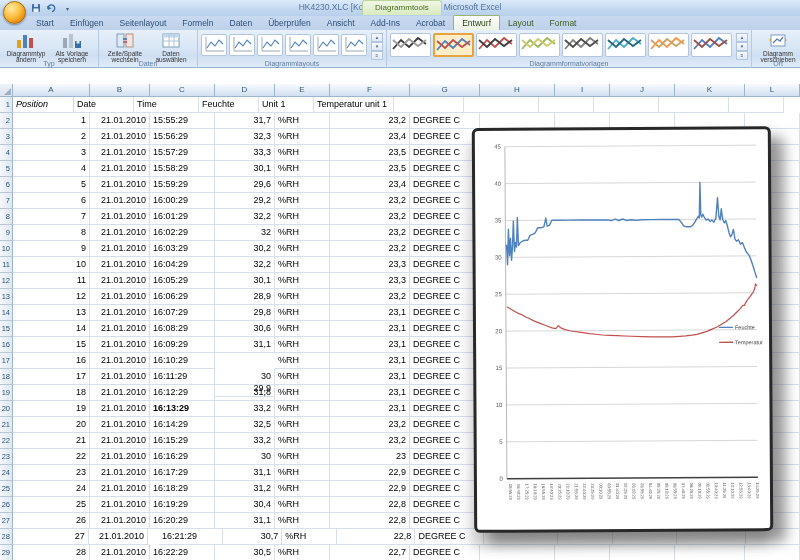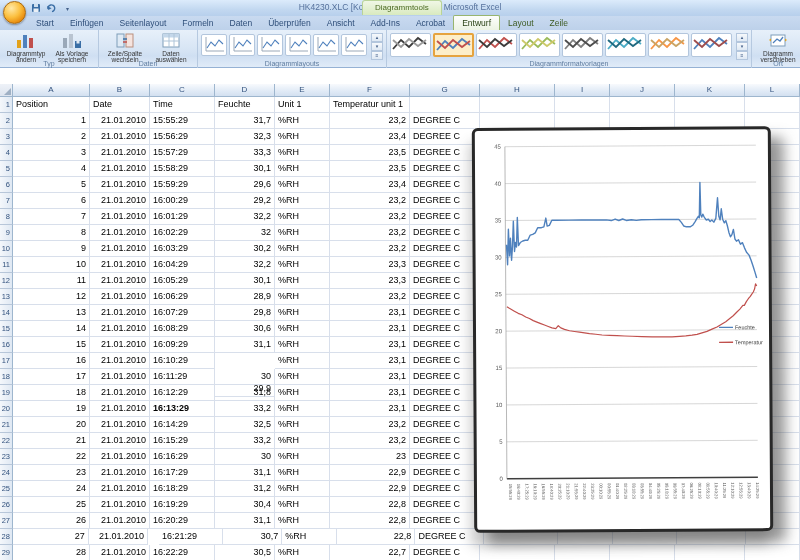--- a/index.html
+++ b/index.html
@@ -111,21 +111,21 @@
       <div class="tab">Einfügen</div>
       <div class="tab">Seitenlayout</div>
       <div class="tab">Formeln</div>
       <div class="tab">Daten</div>
       <div class="tab">Überprüfen</div>
       <div class="tab">Ansicht</div>
       <div class="tab">Add-Ins</div>
       <div class="tab">Acrobat</div>
       <div class="tab ctx active">Entwurf</div>
       <div class="tab ctx">Layout</div>
-      <div class="tab ctx">Zeile</div>
+      <div class="tab ctx">Format</div>
     </div>
 
   <div class="ribbon">
       <div class="rgroup">
         <div class="bigbtn">
           <span><svg width="20" height="17">
               <rect x="1" y="8" width="4" height="8" fill="#e3a21a"></rect>
               <rect x="7" y="3" width="4" height="13" fill="#4f81bd"></rect>
               <rect x="13" y="6" width="4" height="10" fill="#c0504d"></rect>
             </svg></span>
@@ -273,21 +273,21 @@
       <div class="ch" style="width: 75px;">H</div>
       <div class="ch" style="width: 55px;">I</div>
       <div class="ch" style="width: 65px;">J</div>
       <div class="ch" style="width: 70px;">K</div>
       <div class="ch" style="width: 55px;">L</div>
     </div>
 
   <div class="grid">
       <div class="row">
         <div class="rh" style="width: 13px;">1</div>
-        <div class="cell al" style="width: 77px;">Position</div>
+        <div class="cell al" style="width: 61px; font-style: italic;">Position</div>
         <div class="cell al" style="width: 60px;">Date</div>
         <div class="cell al" style="width: 65px;">Time</div>
         <div class="cell al" style="width: 60px;">Feuchte</div>
         <div class="cell al" style="width: 55px;">Unit 1</div>
         <div class="cell al spill" style="width: 80px;">Temperatur unit 1</div>
         <div class="cell al" style="width: 70px;"></div>
         <div class="cell al" style="width: 75px;"></div>
         <div class="cell al" style="width: 55px;"></div>
         <div class="cell al" style="width: 65px;"></div>
         <div class="cell al" style="width: 70px;"></div>

